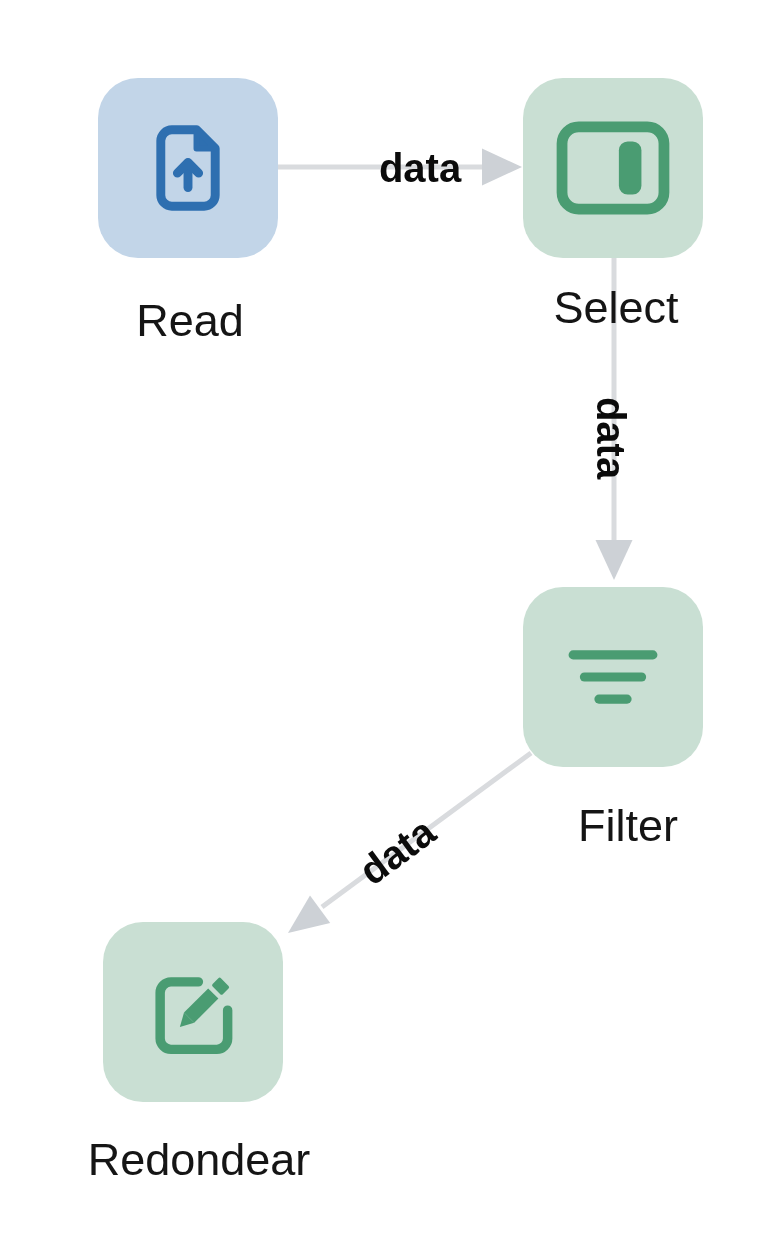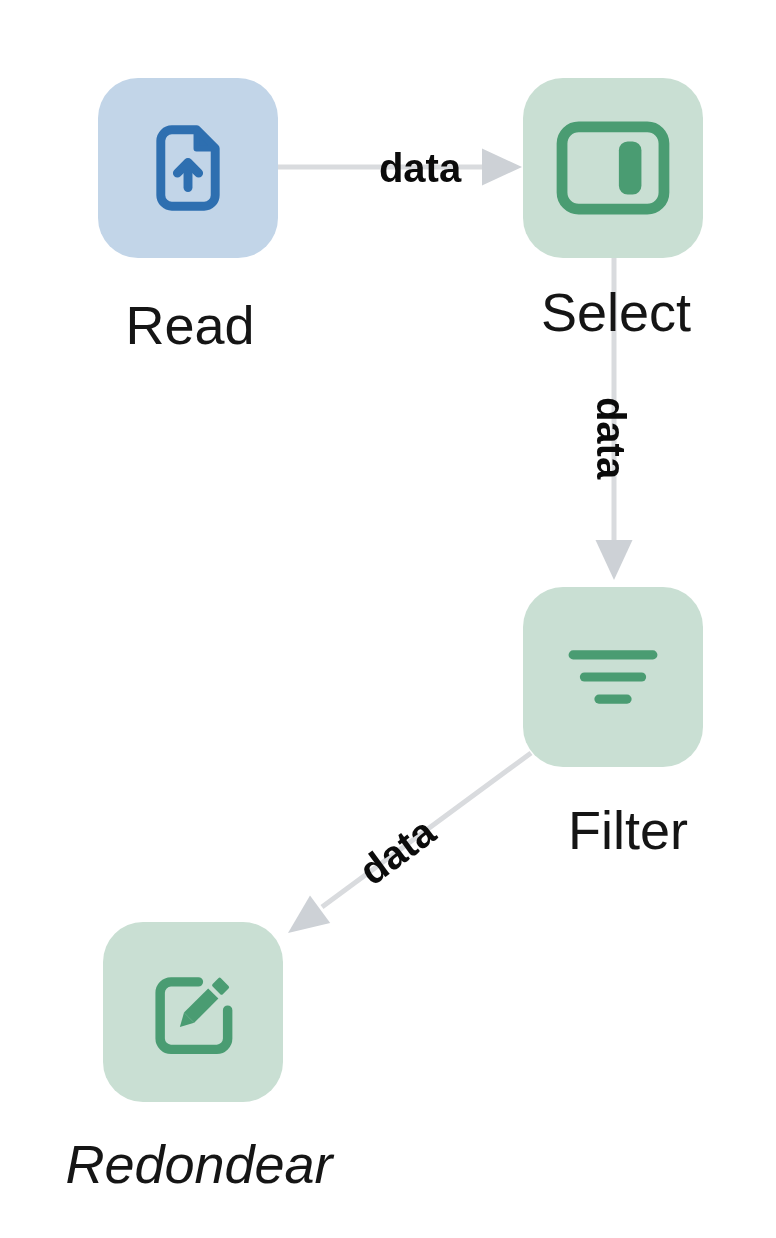--- a/index.html
+++ b/index.html
@@ -14,27 +14,27 @@
     display:flex; align-items:center; justify-content:center;
   }
   .node-read      { left:98px;  top:78px;  background:var(--read-node-bg,#c2d5e8); }
   .node-select    { left:523px; top:78px;  background:var(--green-node-bg,#c9dfd3); }
   .node-filter    { left:523px; top:587px; background:var(--green-node-bg,#c9dfd3); }
   .node-redondear { left:103px; top:922px; background:var(--green-node-bg,#c9dfd3); }
   .icon-blue  { color:var(--read-icon,#2e6fb0);  display:flex; }
   .icon-green { color:var(--green-icon,#4a9c72); display:flex; }
   .node-label {
     position:absolute; transform:translateX(-50%);
-    font-size:54px; line-height:1; color:var(--node-label-color,#151515);
+    font-size:45px; line-height:1; color:var(--node-label-color,#151515);
     white-space:nowrap;
   }
   .label-read      { left:190px; top:298px; }
   .label-select    { left:616px; top:285px; }
   .label-filter    { left:628px; top:803px; }
-  .label-redondear { left:199px; top:1137px;font-style:italic; }
+  .label-redondear { left:199px; top:1137px; }
   .edge-label {
     position:absolute; font-size:40px; font-weight:600; line-height:1;
     color:var(--edge-label-color,#0b0b0b); white-space:nowrap;
   }
   .edge-label-1 { left:420px; top:168px; transform:translate(-50%,-50%); }
   .edge-label-2 { left:611px; top:438px; transform:translate(-50%,-50%) rotate(90deg); }
   .edge-label-3 { left:397px; top:851px; transform:translate(-50%,-50%) rotate(-36.5deg); }
   .edge-line  { stroke:var(--edge-line,#d9dbde); stroke-width:5; fill:none; }
   .edge-arrow { fill:var(--edge-arrow,#cdd1d6); }
 </style>

